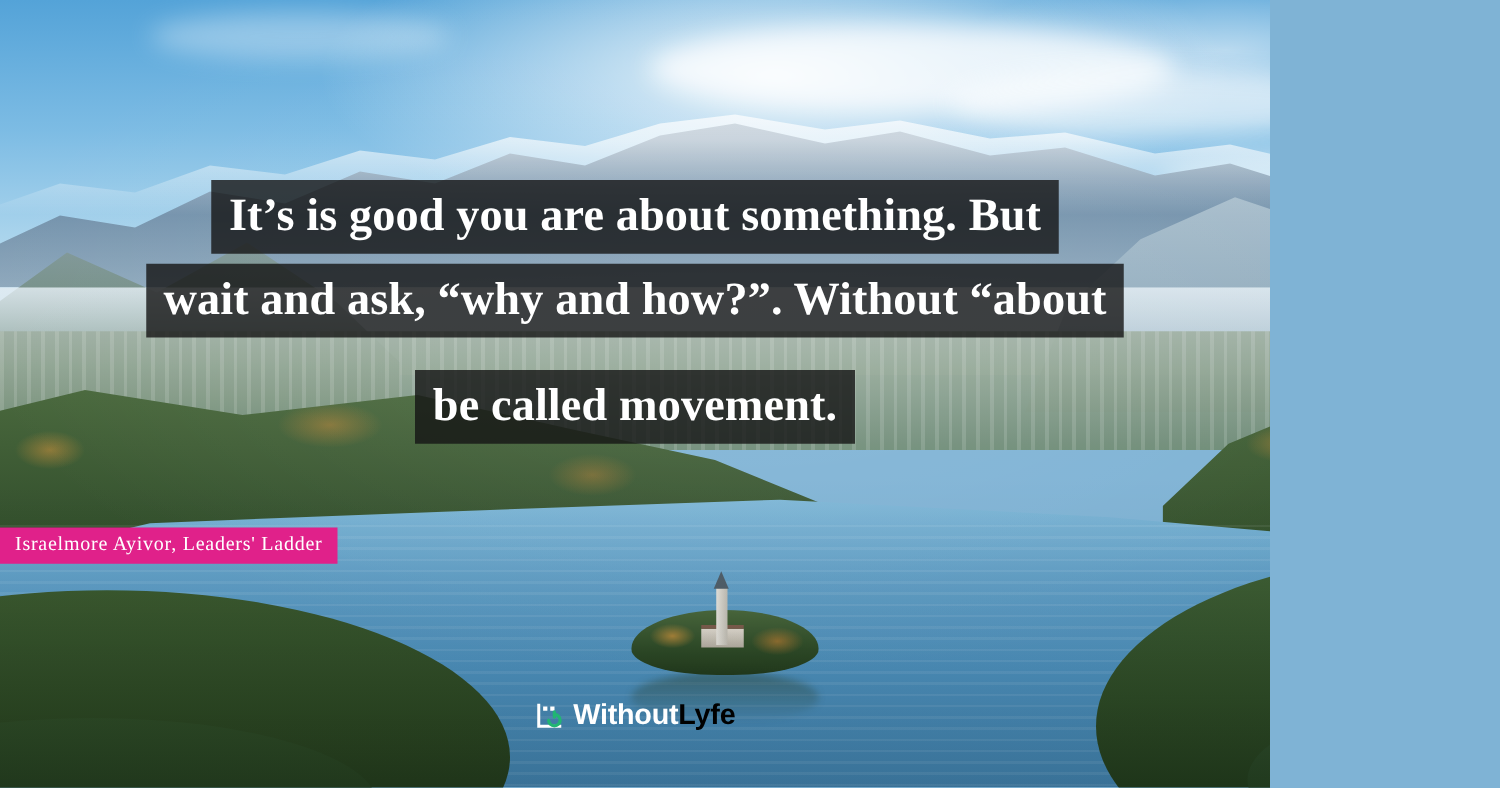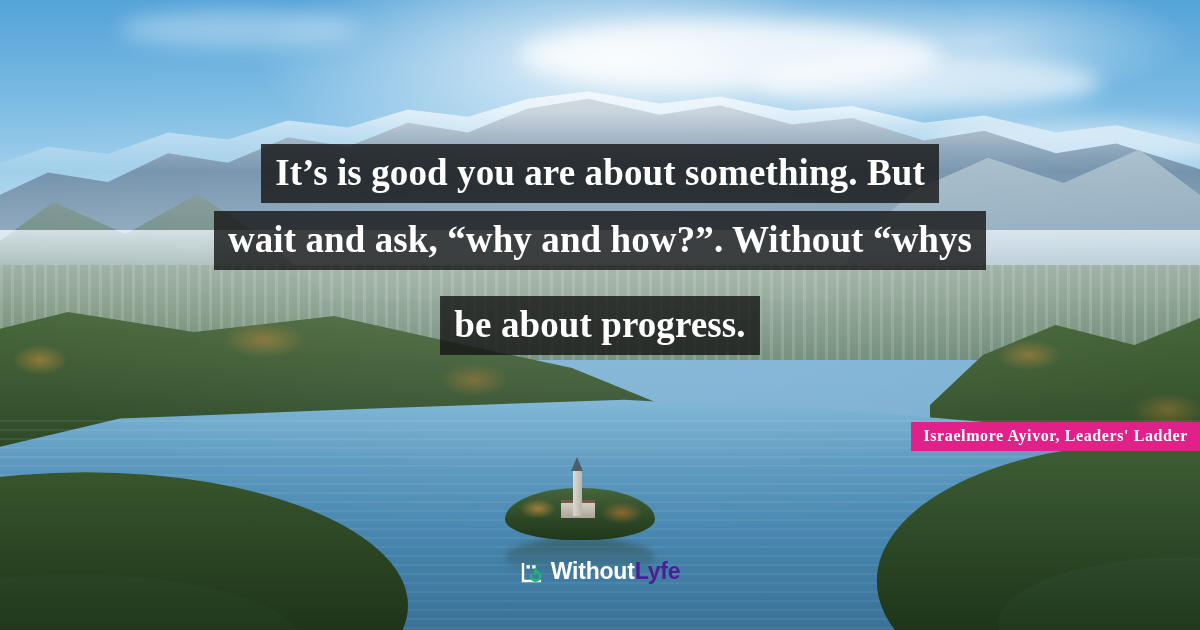--- a/index.html
+++ b/index.html
@@ -5,21 +5,21 @@
   * { box-sizing: border-box; margin: 0; padding: 0; }
   html, body { width: 1200px; height: 630px; }
   body {
     font-family: "Liberation Serif", serif;
     overflow: hidden;
     background: #7fb3d5;
   }
 
   .canvas {
     position: relative;
-    width: 1200px;
+    width: 1016px;
     height: 630px;
     overflow: hidden;
   }
 
   
   .photo { position: absolute; inset: 0; }
 
   
   .sky {
     position: absolute; left: 0; top: 0; width: 1200px; height: 300px;
@@ -199,22 +199,21 @@
     font-weight: 700;
     letter-spacing: .1px;
     padding: 6px 14px 8px 14px;
     margin: 4px 0;
     white-space: nowrap;
   }
 
   .attribution-wrap {
     position: absolute;
     left: 0; right: 0; top: 422px;
-    text-align: right;
-    font-weight: bold;
+    text-align: left;
   }
   .attribution {
     display: inline-block;
     background: #e0218a;
     color: #ffffff;
     font-size: 16px;
     letter-spacing: .6px;
     padding: 5px 12px 6px 12px;
     font-family: "Liberation Serif", serif;
   }
@@ -233,21 +232,21 @@
     position: relative;
     display: inline-block;
   }
   .logo-text {
     font-family: "Liberation Sans", sans-serif;
     font-size: 23px;
     font-weight: 700;
     color: #ffffff;
     letter-spacing: -0.2px;
   }
-  .logo-text .accent { color: #4c1d95; }
+  .logo-text .accent { color: #000000; }
 </style>
 </head>
 <body>
 
 <div class="canvas">
 
   <div class="photo">
     <div class="sky"></div>
     <div class="cloud c1"></div>
     <div class="cloud c2"></div>
@@ -278,23 +277,23 @@
       <div class="church-body"></div>
       <div class="church-tower"></div>
       <div class="church-spire"></div>
     </div>
 
     <div class="grade"></div>
   </div>
 
   <div class="quote-block">
     <div class="quote-line">It’s is good you are about something. But</div><br>
-    <div class="quote-line">wait and ask, “why and how?”. Without “whys</div><br>
+    <div class="quote-line">wait and ask, “why and how?”. Without “about</div><br>
     <br>
-    <div class="quote-line">be about progress.</div>
+    <div class="quote-line">be called movement.</div>
   </div>
 
   <div class="attribution-wrap">
     <span class="attribution">Israelmore Ayivor, Leaders' Ladder</span>
   </div>
 
   <div class="logo">
     <span class="logo-mark">
       <svg width="24" height="24" viewBox="0 0 24 24" aria-hidden="true">
         <path d="M3 3 L3 21 L21 21" fill="none" stroke="#ffffff" stroke-width="2.4"></path>

